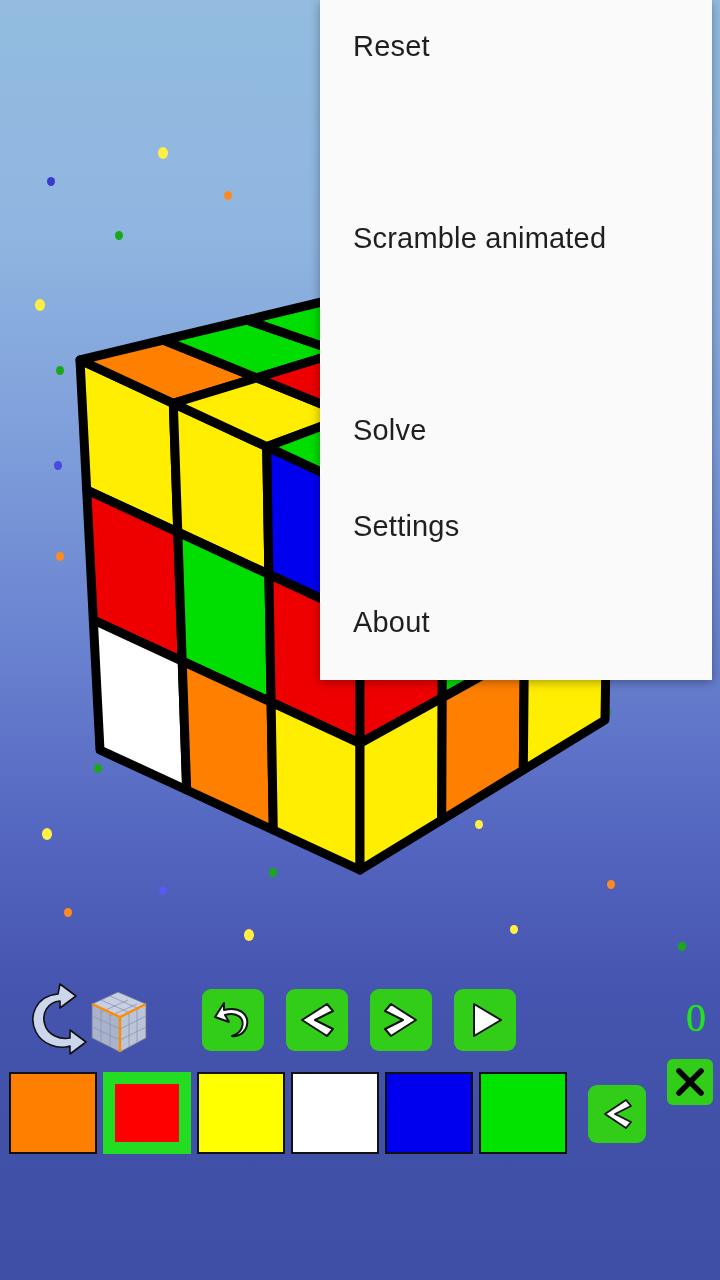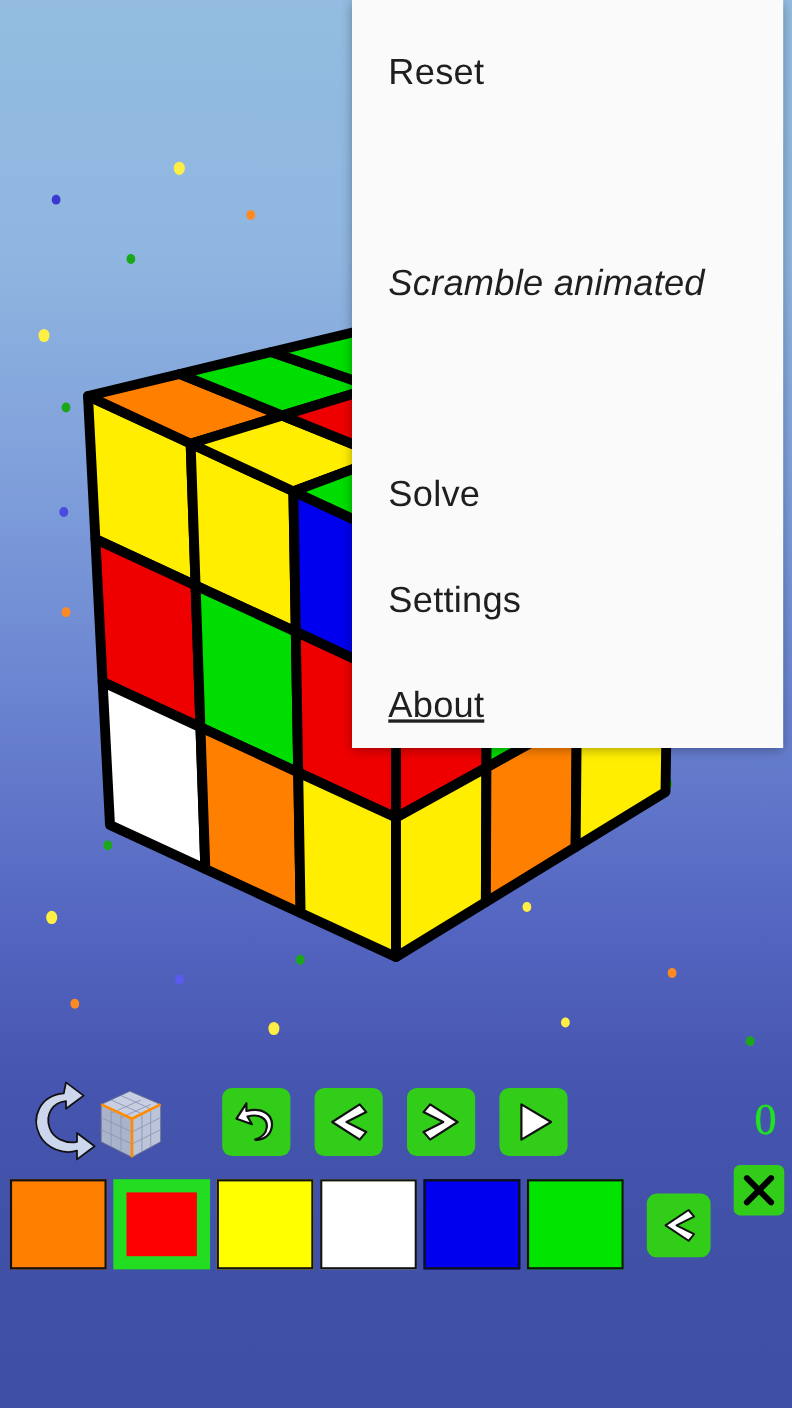--- a/index.html
+++ b/index.html
@@ -45,22 +45,22 @@
     width:392px; height:680px;
     background:#fafafa;
     box-shadow:0 2px 10px rgba(0,0,0,0.35);
     z-index:50;
   }
   .menu-item {
     position:absolute;
     left:33px;
     height:54px;
     display:flex;
-    align-items:flex-end;
-    font-size:33px;
+    align-items:flex-start;
+    font-size:29px;
     color:#1f1f1f;
     letter-spacing:0.2px;
     white-space:nowrap;
     cursor:pointer;
   }
 
   
   #toolbar {
     position:absolute;
     left:0; top:960px;
@@ -194,30 +194,30 @@
           <polygon points="340.0,352.2 433.3,384.4 516.7,353.3 423.3,326.7" fill="#ee0000" stroke="#000000" stroke-width="9" stroke-linejoin="round"></polygon>
           <polygon points="433.3,384.4 526.7,416.7 610.0,380.0 516.7,353.3" fill="#ffee00" stroke="#000000" stroke-width="9" stroke-linejoin="round"></polygon>
         </g>
       </svg>
   </div>
 
   <div id="popup-menu">
       <div class="menu-item" style="top: 30px;">
         <span>Reset</span>
       </div>
-      <div class="menu-item" style="top: 222px; font-style: italic;">
+      <div class="menu-item" style="top: 222px;">
         <span>Scramble animated</span>
       </div>
       <div class="menu-item" style="top: 510px;">
         <span>Settings</span>
       </div>
       <div class="menu-item" style="top: 414px;">
         <span>Solve</span>
       </div>
-      <div class="menu-item" style="top: 606px; text-decoration: underline;">
+      <div class="menu-item" style="top: 606px;">
         <span>About</span>
       </div>
     </div>
 
   <div id="toolbar">
 
     <div id="rotate-icon-wrap">
       <svg width="132" height="78" viewBox="0 0 132 78">
 
         <g>

